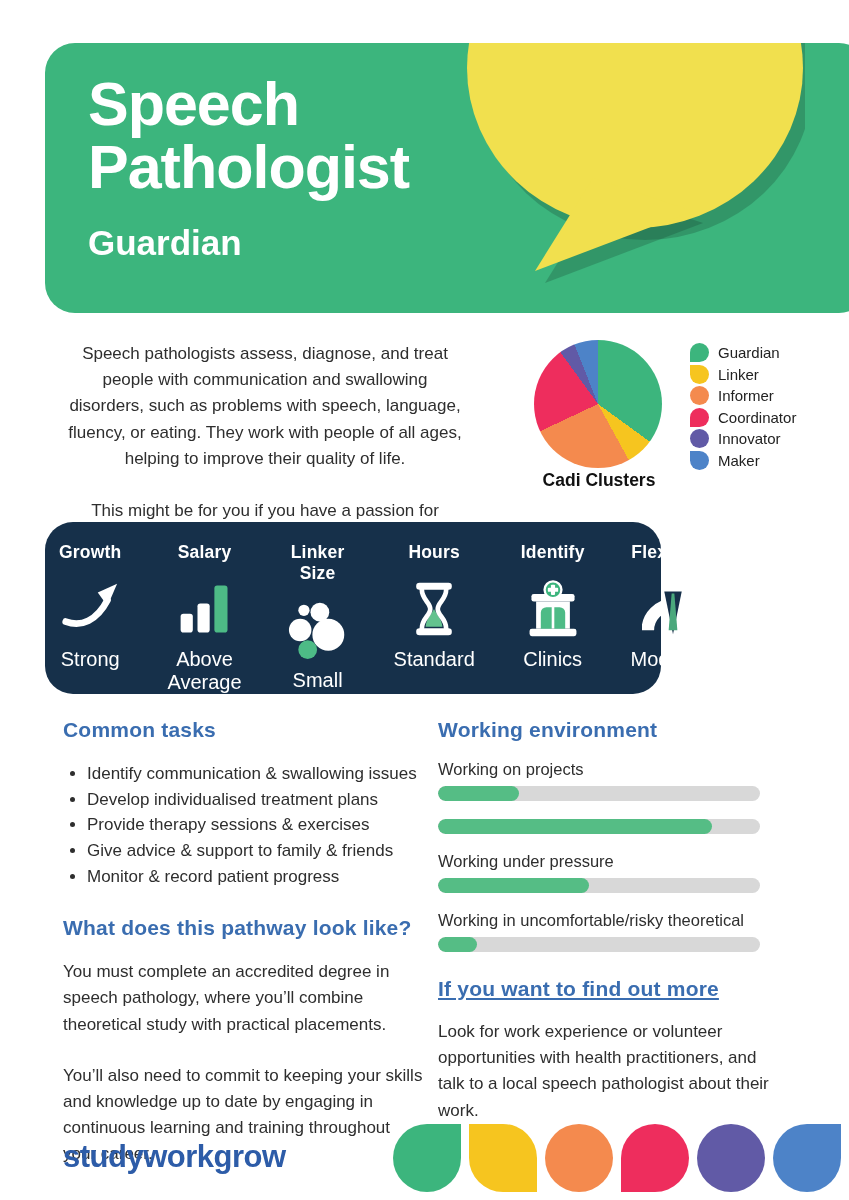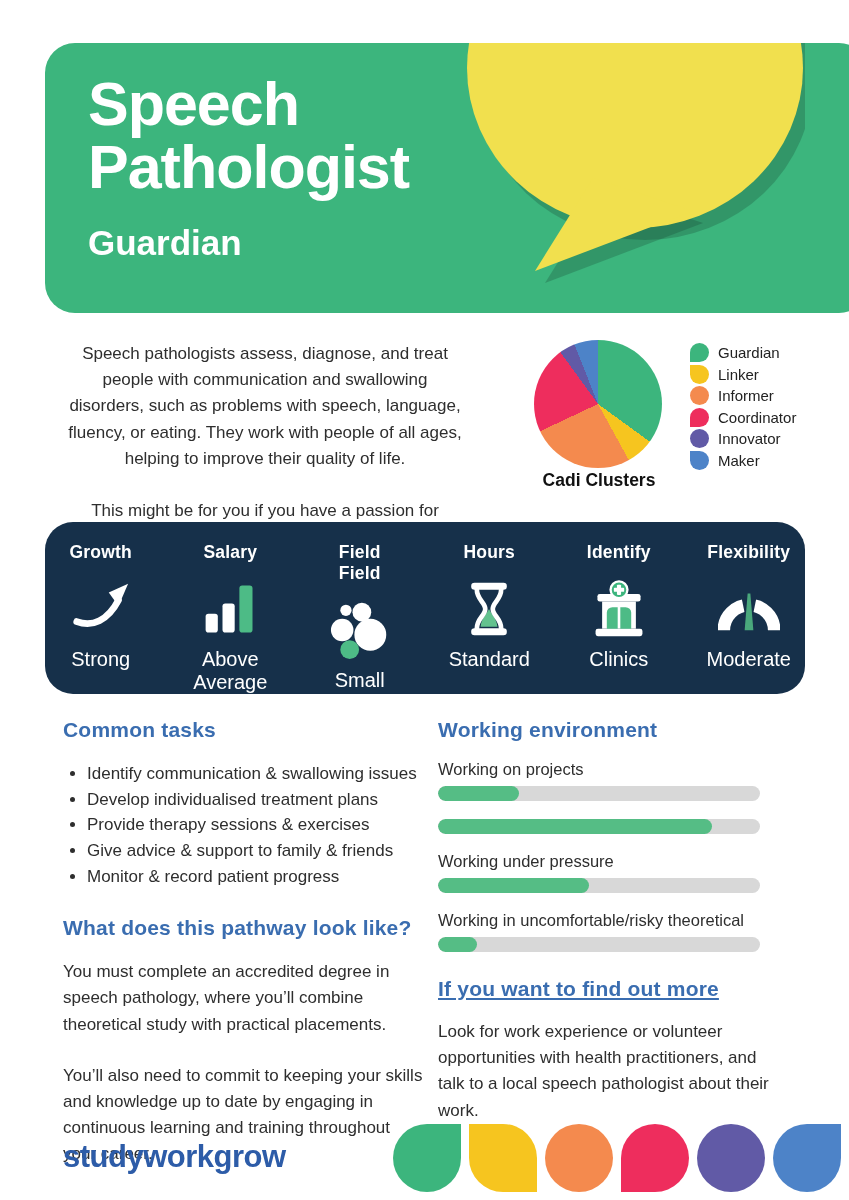--- a/index.html
+++ b/index.html
@@ -32,21 +32,21 @@
   .legend-item{display:flex;align-items:center;gap:9px;height:19px;}
   .legend-swatch{width:19px;height:19px;flex:0 0 19px;}
   .r-bl{border-radius:50% 50% 50% 0;}   
   .r-tl{border-radius:0 50% 50% 50%;}   
   .r-all{border-radius:50%;}
   .r-tr{border-radius:50% 0 50% 50%;}   
   .r-leaf{border-radius:0 50% 0 50%;}   
   .legend-label{font-size:15px;color:#222;}
 
   
-  .stats{position:absolute;left:45px;top:522px;width:760px;height:172px;background:var(--navy);
+  .stats{position:absolute;left:45px;top:522px;width:616px;height:172px;background:var(--navy);
          border-radius:28px;display:flex;padding:20px 14px 0 14px;gap:46px;}
   .stat{flex:1;text-align:center;color:#fff;}
   .stat-label{font-size:17.5px;font-weight:bold;letter-spacing:.2px;}
   .stat-icon{height:74px;margin-top:9px;display:flex;align-items:center;justify-content:center;}
   .stat-value{font-size:20px;margin-top:2px;}
 
   
   h2{font-size:21px;font-weight:bold;color:var(--head-blue);letter-spacing:.2px;}
   .col-left{position:absolute;left:63px;top:718px;width:366px;}
   .col-right{position:absolute;left:438px;top:718px;width:324px;}
@@ -146,21 +146,21 @@
         <svg viewBox="0 0 64 64" width="60" height="60">
           <rect x="6" y="37" width="13" height="20" rx="3" fill="#fff"></rect>
           <rect x="24" y="26" width="13" height="31" rx="3" fill="#fff"></rect>
           <rect x="42" y="7" width="14" height="50" rx="3" fill="#4dbb86"></rect>
         </svg>
       </div>
       <div class="stat-value">Above Average</div>
     </div>
 
     <div class="stat">
-      <div class="stat-label">Field Field</div>
+      <div class="stat-label">Linker Size</div>
       <div class="stat-icon">
         <svg viewBox="0 0 64 64" width="60" height="60">
           <circle cx="17" cy="11" r="6" fill="#fff"></circle>
           <circle cx="34" cy="13" r="10" fill="#fff"></circle>
           <circle cx="13" cy="32" r="12" fill="#fff"></circle>
           <circle cx="43" cy="37" r="17" fill="#fff"></circle>
           <circle cx="21" cy="53" r="10" fill="#4dbb86"></circle>
         </svg>
       </div>
       <div class="stat-value">Small</div>

